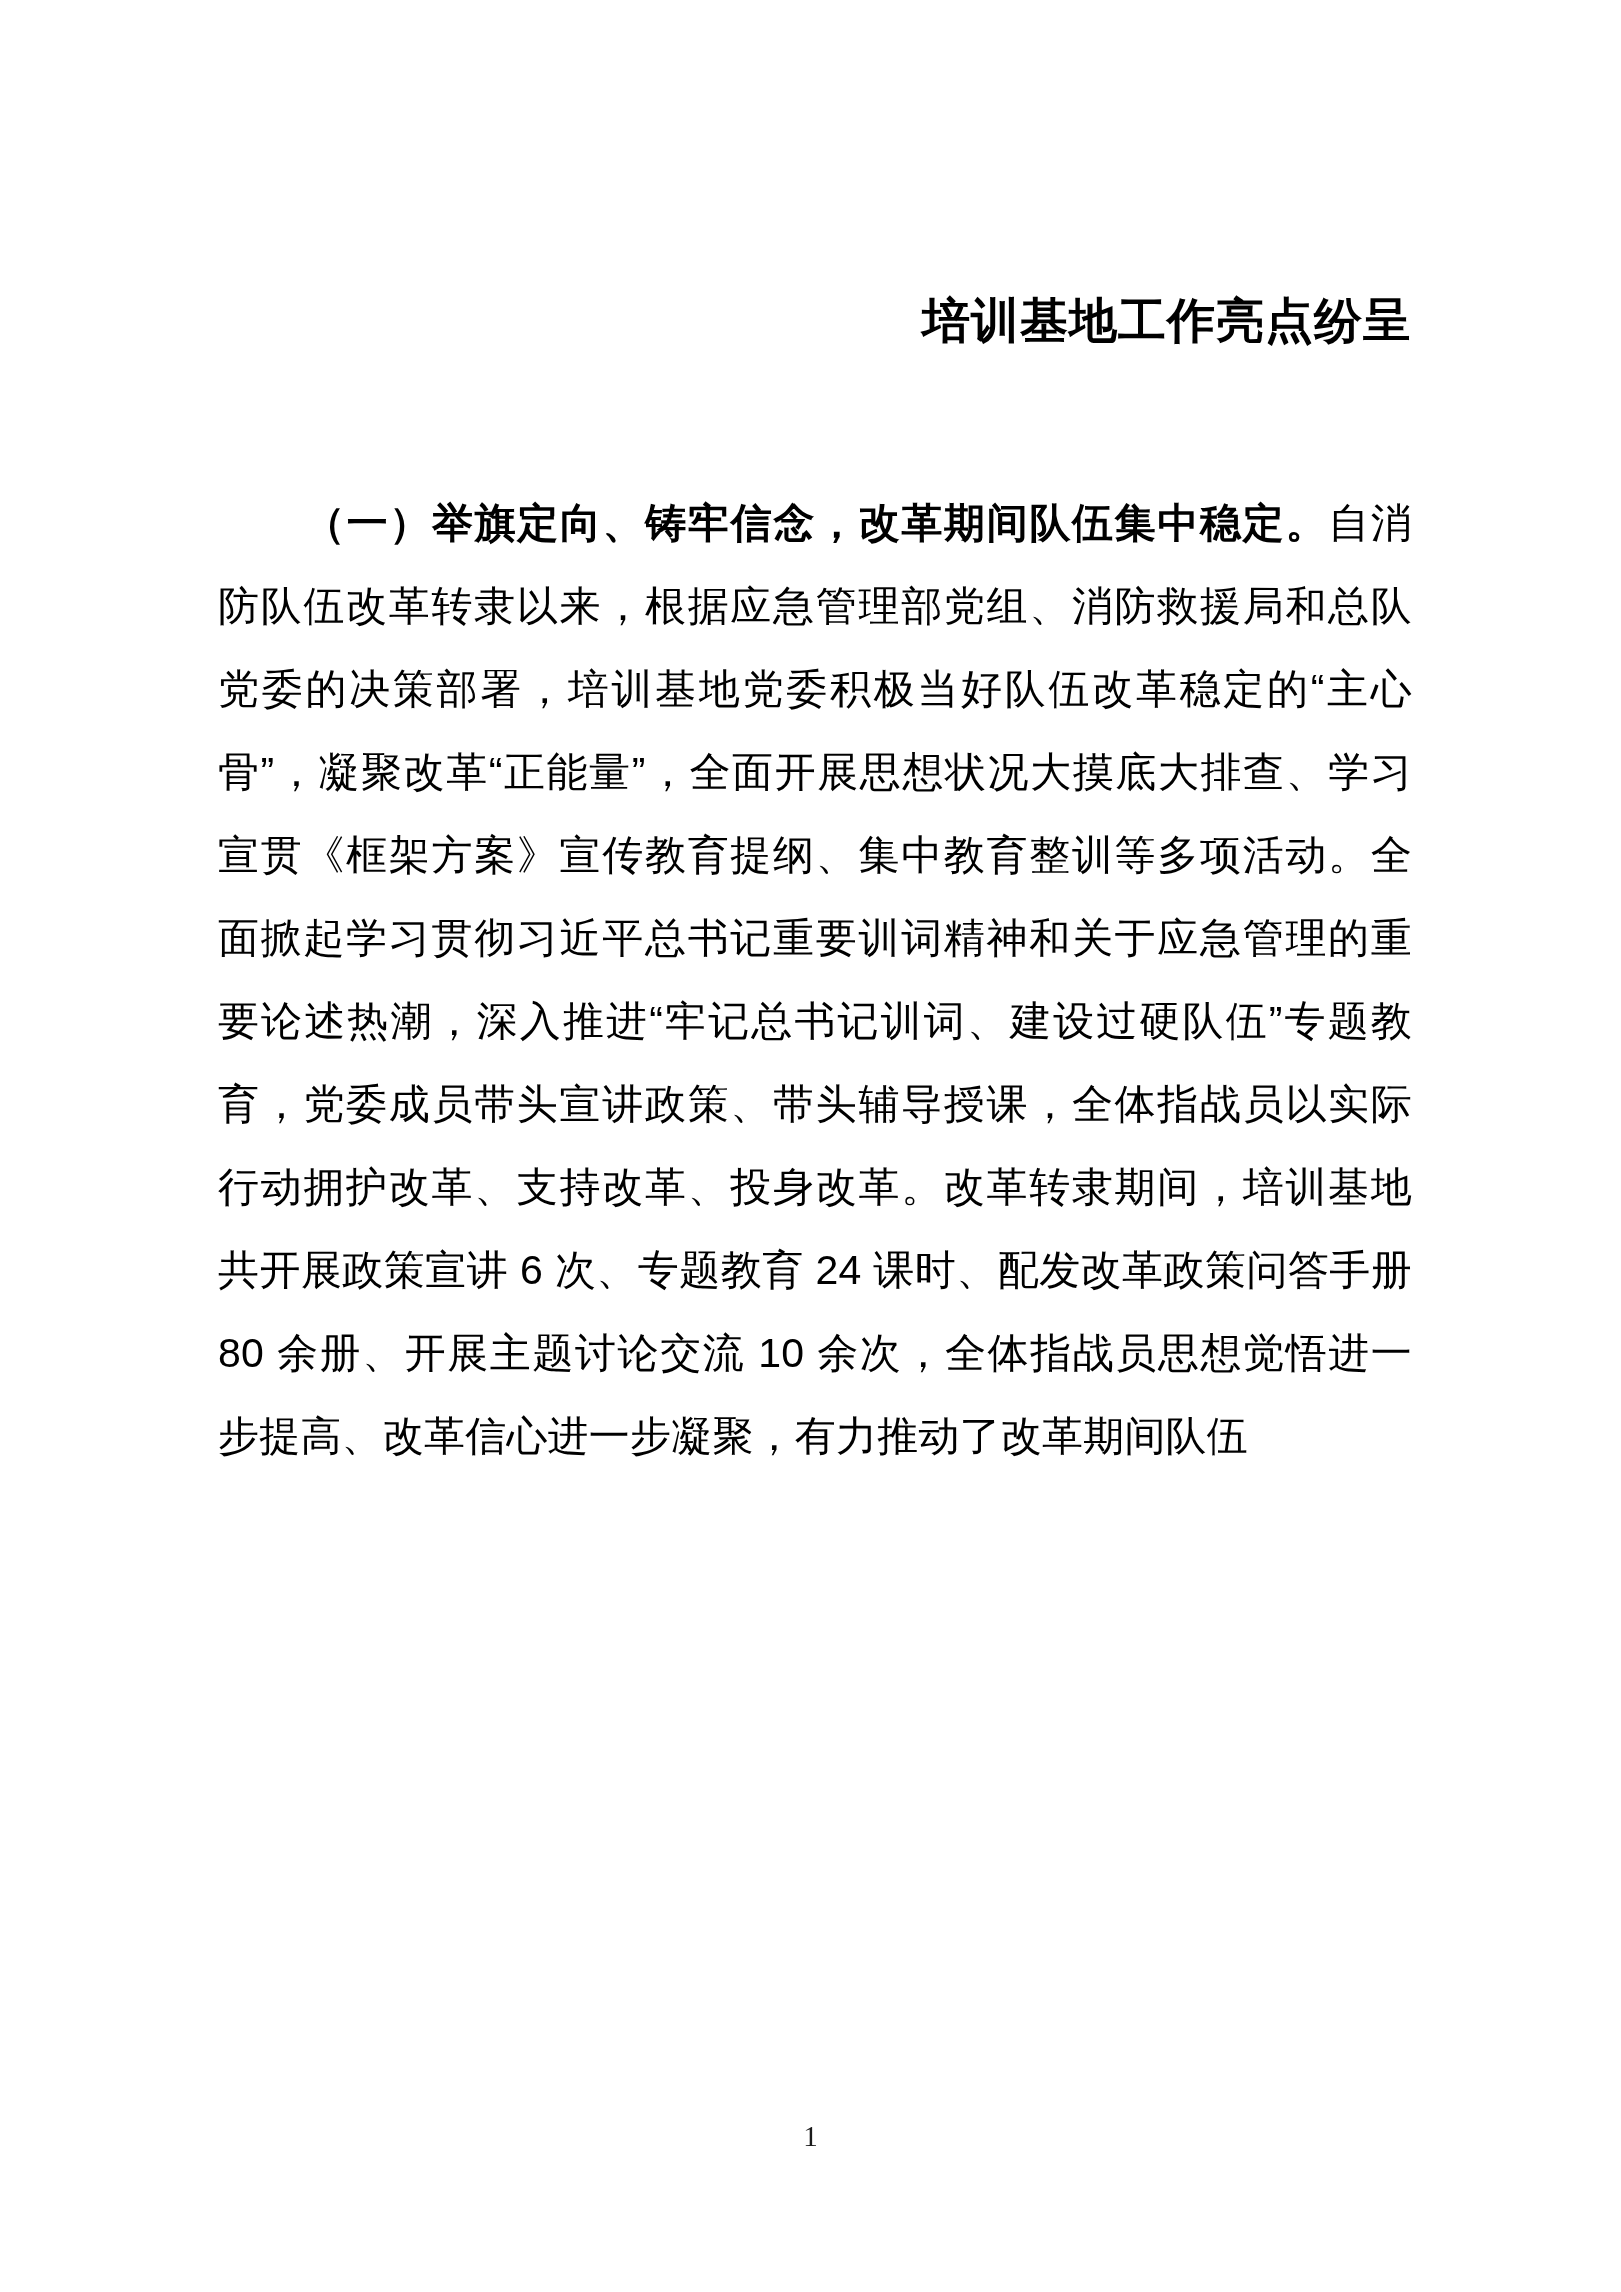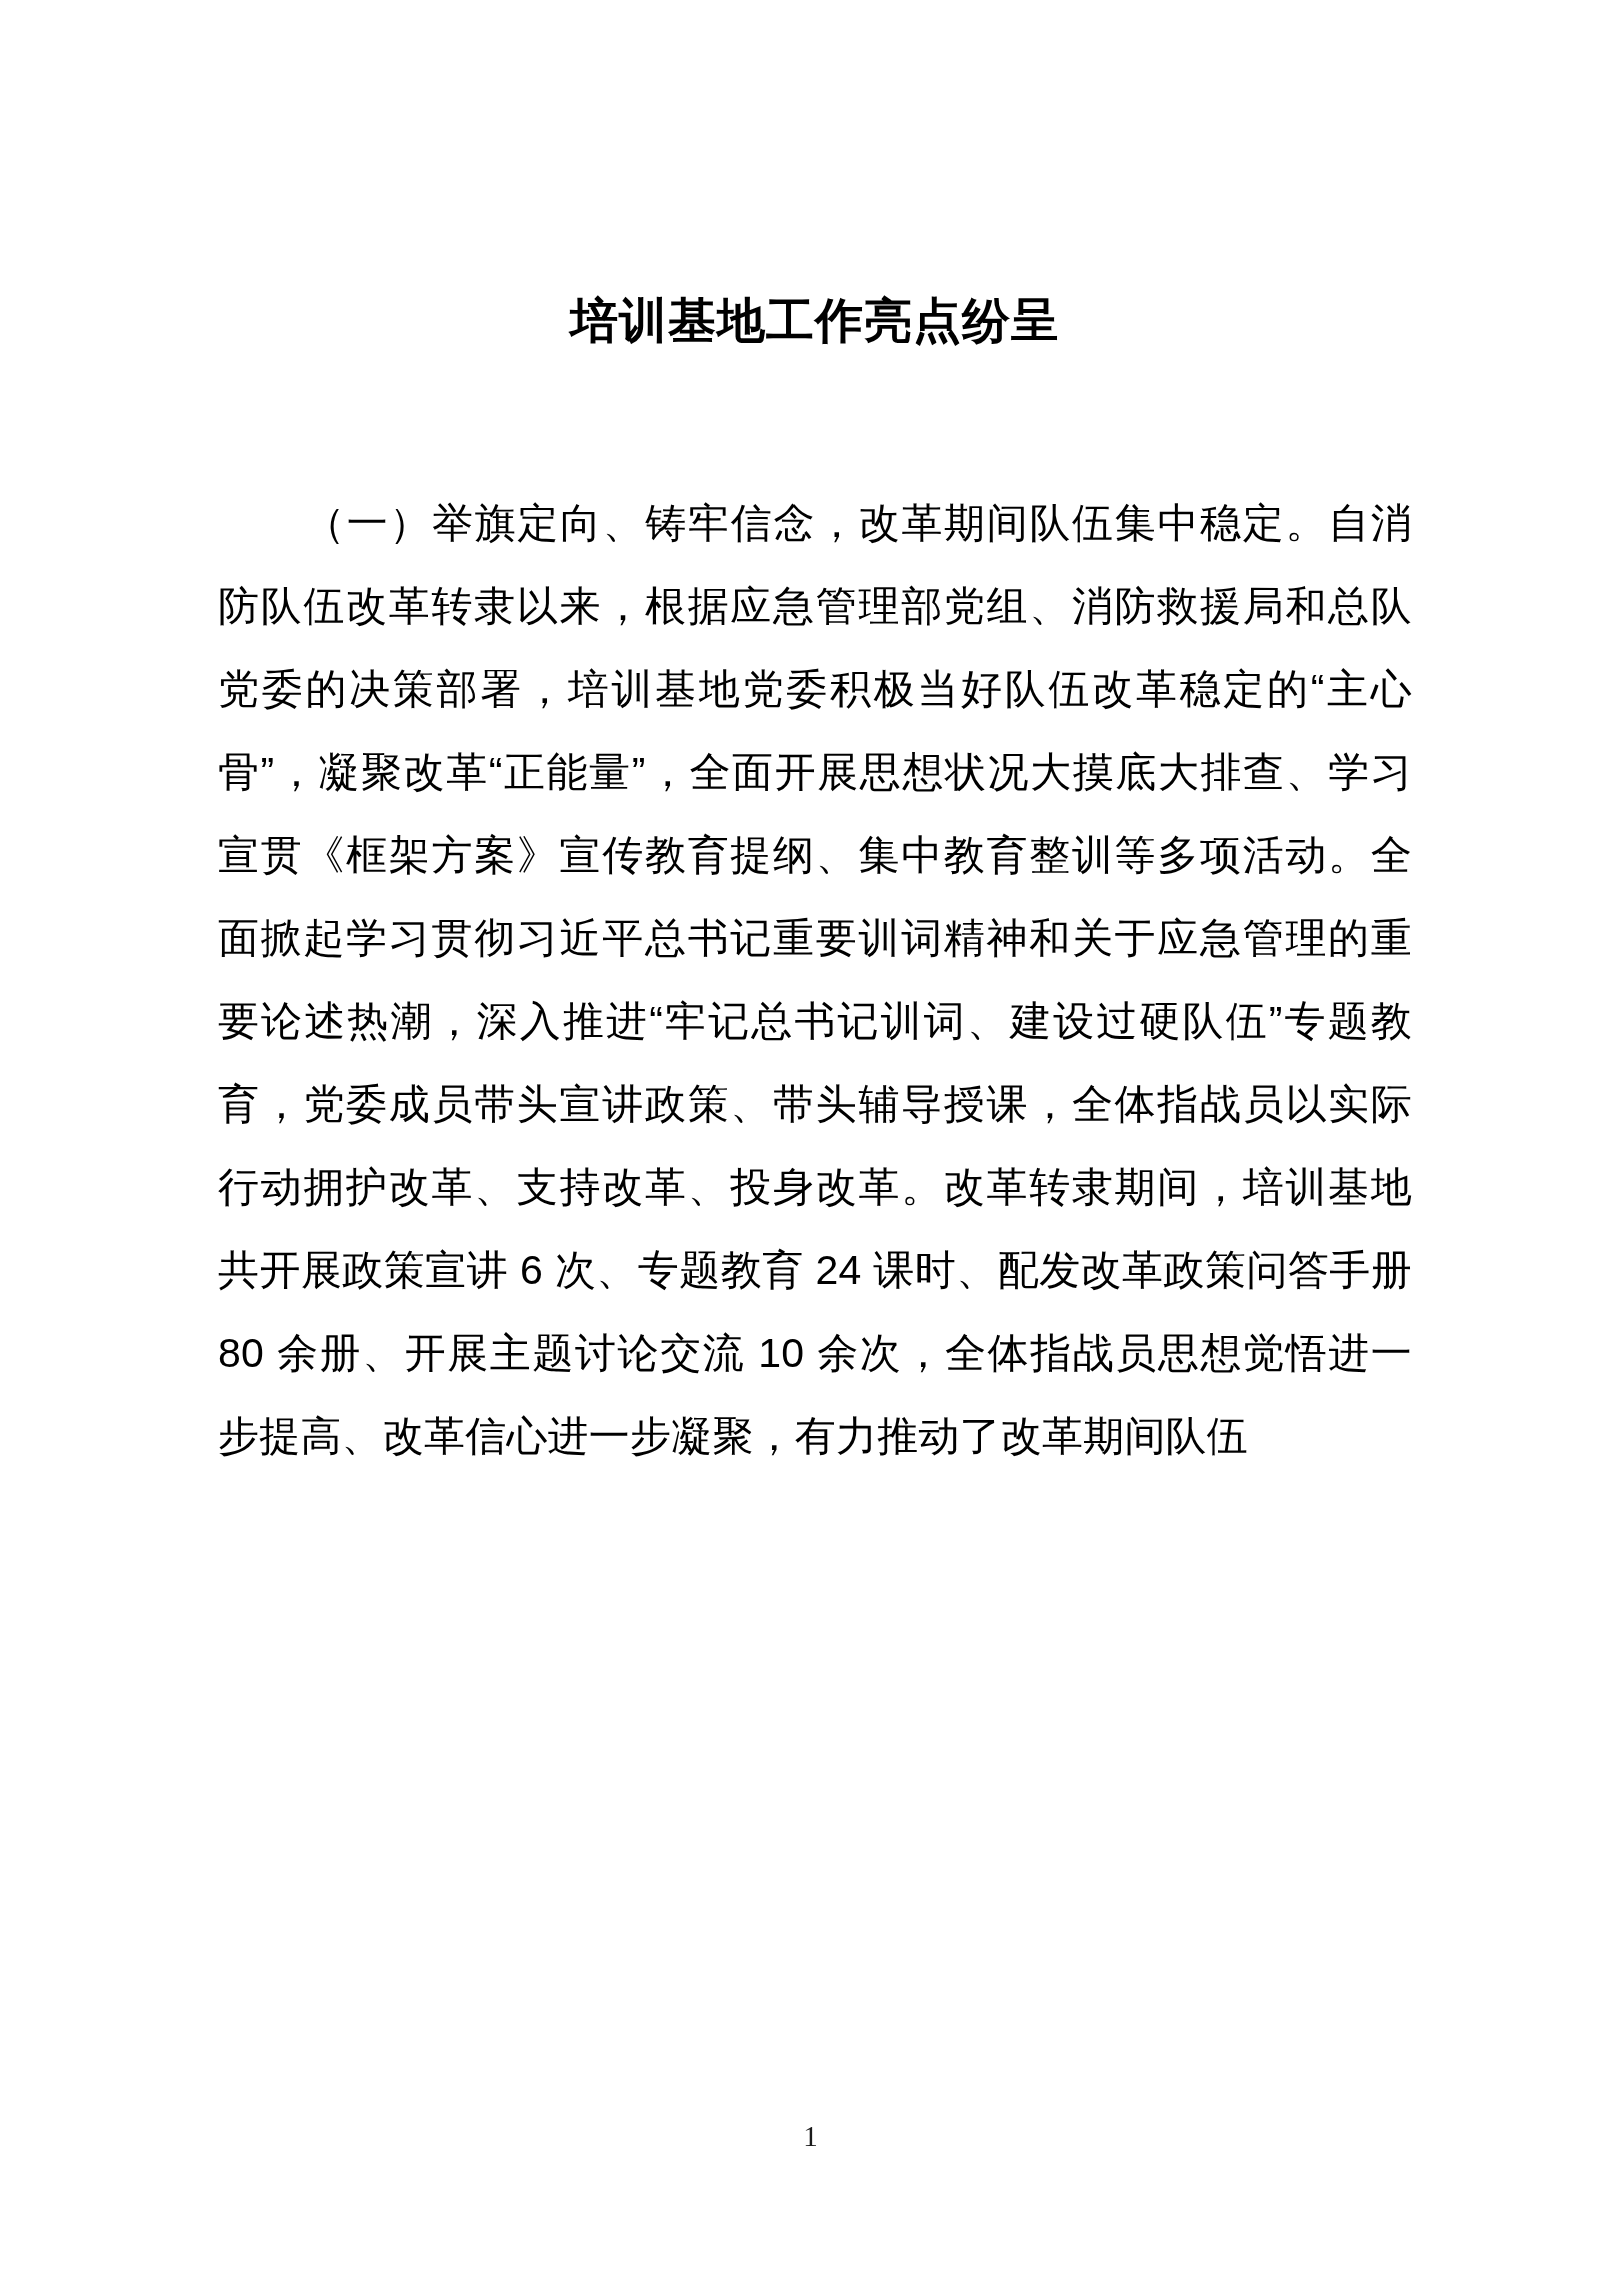--- a/index.html
+++ b/index.html
@@ -33,21 +33,21 @@
   }
 
   
   .doc-title {
     margin: 0;
     padding: 0;
     position: absolute;
     left: 0;
     top: 286px;
     width: 1194px;
-    text-align: center;
+    text-align: right;
     font-size: 48px;
     font-weight: 700;
     line-height: 69px;
     letter-spacing: 1px;
     white-space: nowrap;
   }
 
   
   .body-block {
     position: absolute;
@@ -66,21 +66,21 @@
     text-indent: 86px;
     letter-spacing: 0.2px;
     word-break: break-all;
   }
 
   p.para + p.para {
     margin-top: 0;
   }
 
   .lead-bold {
-    font-weight: 400;
+    font-weight: 700;
   }
 
   
   .page-number {
     position: absolute;
     left: 0;
     top: 2119px;
     width: 1621px;
     text-align: center;
     font-family: "Liberation Serif", "DejaVu Serif", serif;

